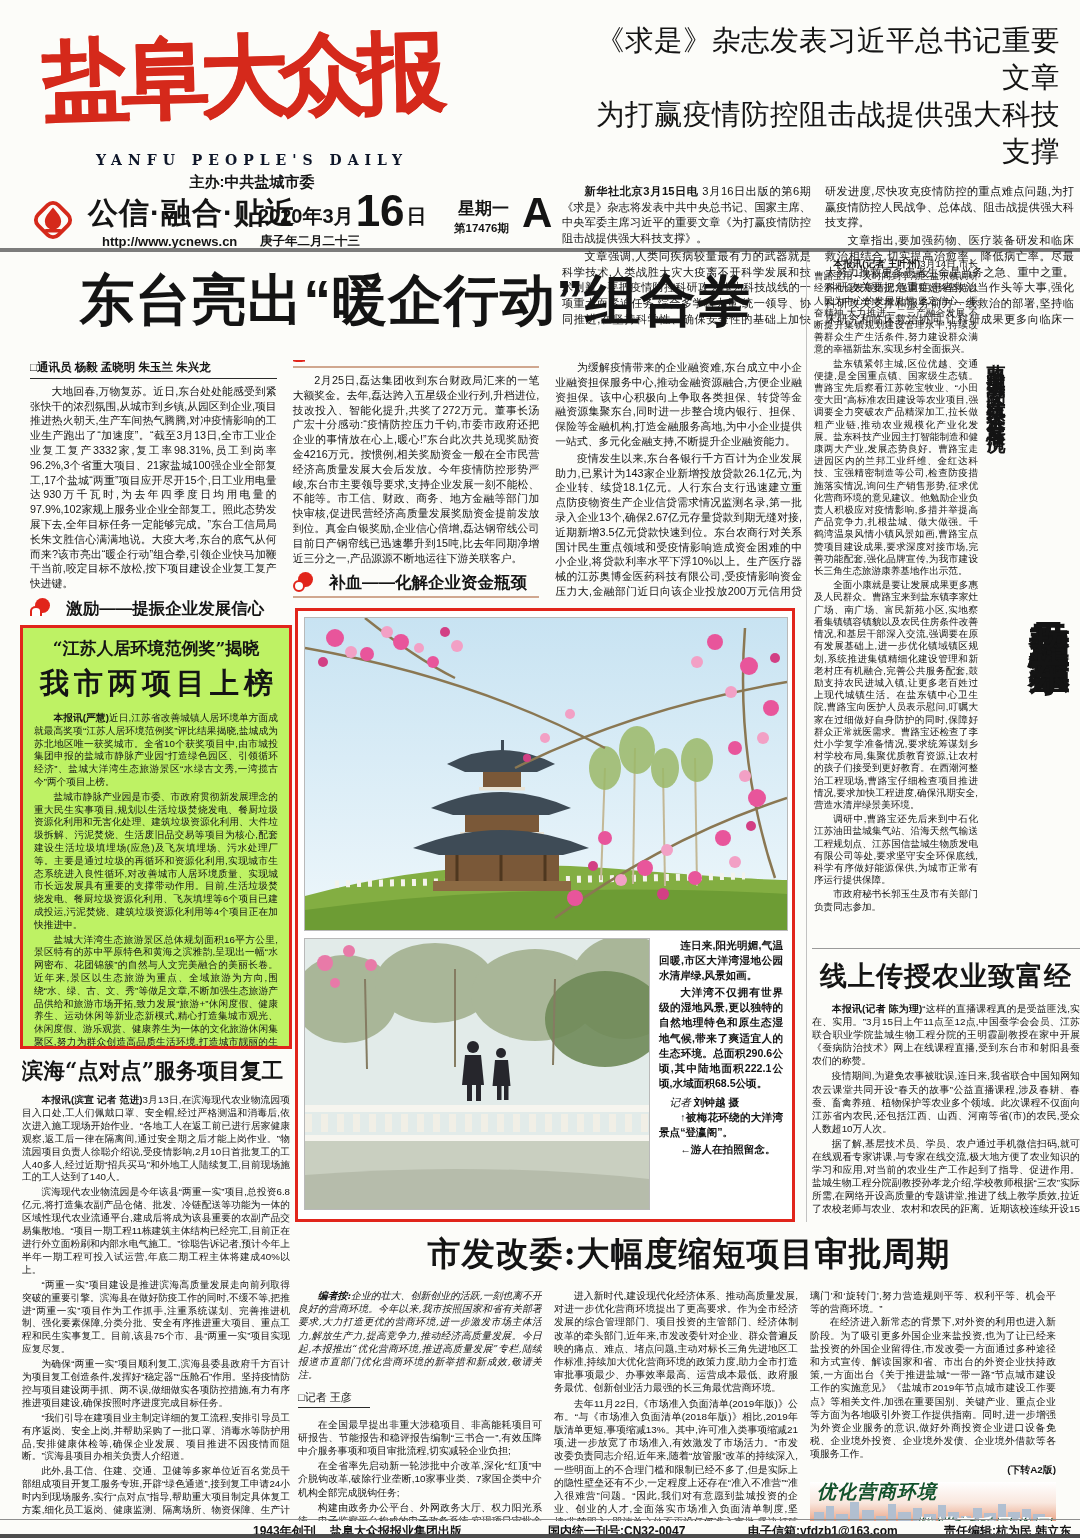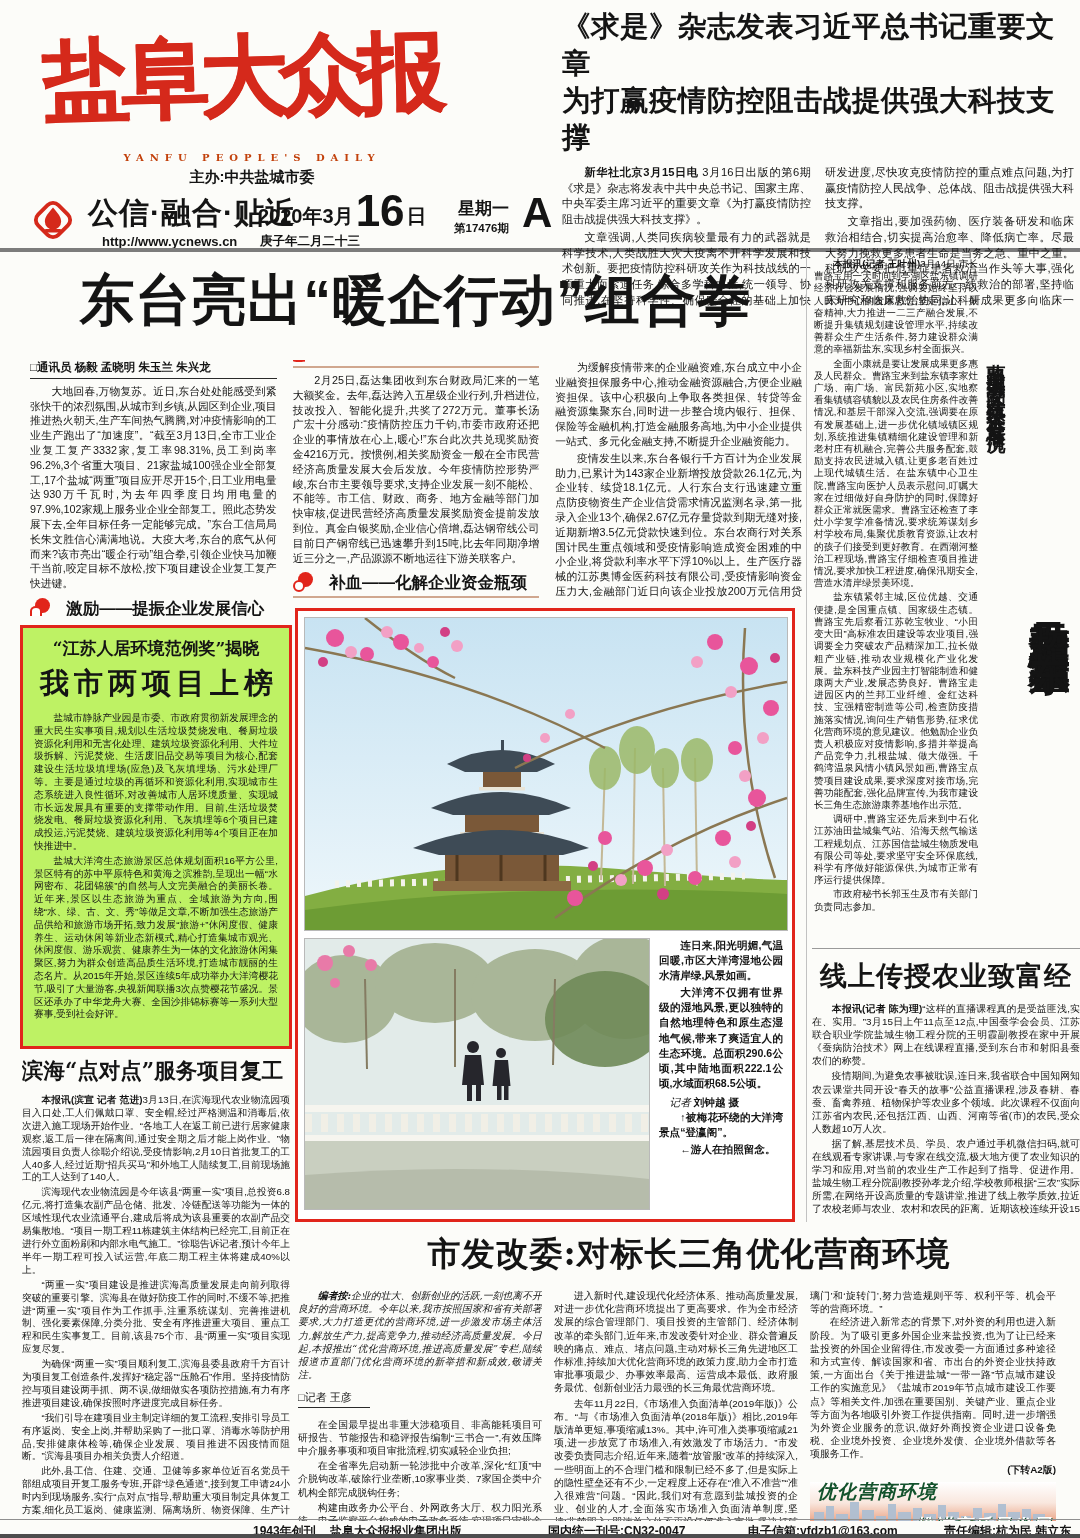--- a/index.html
+++ b/index.html
@@ -7,41 +7,41 @@
        font-family:"Liberation Sans",sans-serif;overflow:hidden}
   .jp{text-align:justify}
   p.ind{text-indent:2em;margin:0 0 2px}
   b{font-weight:700}
 
   
   #masthead{position:absolute;left:42px;top:0;width:420px}
   .calligraphy{font-family:"DejaVu Serif",serif;font-weight:900;font-size:88px;line-height:150px;
      color:#d5291b;letter-spacing:-9px;transform:rotate(-1.5deg);white-space:nowrap;
      text-shadow:1px 0 0 #d5291b,0 1px 0 #d5291b}
-  .mast-en{margin-top:2px;text-align:center;color:#c2410c;font-family:"DejaVu Serif",serif;
-     font-weight:700;font-size:10px;letter-spacing:6px}
+  .mast-en{margin-top:2px;text-align:center;color:#0f172a;font-family:"DejaVu Serif",serif;
+     font-weight:700;font-size:14px;letter-spacing:6px}
   .mast-org{margin-top:5px;text-align:center;font-weight:700;font-size:15px}
 
   
   #slogan-bar{position:absolute;left:30px;top:197px;width:560px;height:50px}
   #logo{position:absolute;left:0;top:0}
   .slogan{position:absolute;left:58px;top:-4px;font-size:30px;font-weight:900;letter-spacing:1px}
   .site-url{position:absolute;left:72px;top:37px;font-size:13px;font-weight:700}
   .date-main{position:absolute;left:228px;top:-6px;display:flex;align-items:flex-end;font-weight:700}
   .date-pre,.date-suf{font-size:20px;line-height:30px}
   .date-day{font-size:44px;line-height:40px;font-weight:900;margin:0 2px}
   .lunar{position:absolute;left:230px;top:36px;font-size:12.5px;font-weight:700}
   .weekday{position:absolute;left:428px;top:0;font-size:17px;font-weight:900}
   .issue{position:absolute;left:424px;top:24px;font-size:11.5px;font-weight:700}
   .edition{position:absolute;left:492px;top:-8px;font-size:42px;font-weight:700}
   #rule-top{position:absolute;left:0;top:248px;width:1080px;height:4px;background:#7c7c7c}
 
   
   #top-news{position:absolute;left:562px;top:8px;width:512px}
-  #top-news h1{margin:0;text-align:left;font-size:28.5px;line-height:37px;font-weight:700;letter-spacing:.5px}
+  #top-news h1{margin:14px;text-align:right;font-size:28.5px;line-height:37px;font-weight:400;letter-spacing:.5px}
   #top-news .tn-body{margin-top:9px;column-count:2;column-gap:14px;font-size:11.2px;line-height:15.7px;height:158px;overflow:hidden}
 
   
   #dt-headline{position:absolute;left:30px;top:264px;width:772px;text-align:center;
      font-size:55px;font-weight:900;letter-spacing:1px;white-space:nowrap}
   #dt-body{position:absolute;left:30px;top:360px;width:772px;height:256px;
      column-count:3;column-gap:16px;font-size:10.8px;line-height:14.8px;overflow:hidden}
   .byline{font-size:11.5px;font-weight:700;border-bottom:1px solid #2a2a2a;padding-bottom:3px;margin-bottom:5px}
   .sec{display:flex;align-items:center;border-bottom:2px solid #d0a78f;padding-bottom:4px;margin:7px 0 5px}
   .sec-icon{position:relative;width:20px;height:20px;flex:0 0 20px;margin-right:4px}
@@ -169,22 +169,22 @@
     <span class="sec-title">补血——化解企业资金瓶颈</span>
   </div>
   <p class="ind">为缓解疫情带来的企业融资难,东台成立中小企业融资担保服务中心,推动金融资源融合,方便企业融资担保。该中心积极向上争取各类担保、转贷等金融资源集聚东台,同时进一步整合境内银行、担保、保险等金融机构,打造金融服务高地,为中小企业提供一站式、多元化金融支持,不断提升企业融资能力。</p>
   <p class="ind">疫情发生以来,东台各银行千方百计为企业发展助力,已累计为143家企业新增投放贷款26.1亿元,为企业转、续贷18.1亿元。人行东台支行迅速建立重点防疫物资生产企业信贷需求情况监测名录,第一批录入企业13个,确保2.67亿元存量贷款到期无缝对接,近期新增3.5亿元贷款快速到位。东台农商行对关系国计民生重点领域和受疫情影响造成资金困难的中小企业,将贷款利率水平下浮10%以上。生产医疗器械的江苏奥博金医药科技有限公司,受疫情影响资金压力大,金融部门近日向该企业投放200万元信用贷款。企业负责人吴茜茜深有感触地说,虽然春寒料峭,但阳光依然灿烂。</p>
 
 </div>
 
 <div id="v-div1"></div>
 <div id="gz-article" class="jp">
   <p class="ind"><b>本报讯(记者 王叶州)</b><span>3月14日,市长曹路宝用一天时间到亭湖区盐东镇调研经济社会发展情况,强调要始终坚持以人民为中心的发展思想,坚定信心、振奋精神,大力推进一二三产融合发展,不断提升集镇规划建设管理水平,持续改善群众生产生活条件,努力建设群众满意的幸福新盐东,实现乡村全面振兴。</span></p>
+  <p class="ind">盐东镇紧邻主城,区位优越、交通便捷,是全国重点镇、国家级生态镇。曹路宝先后察看江苏乾宝牧业、“小田变大田”高标准农田建设等农业项目,强调要全力突破农产品精深加工,拉长做粗产业链,推动农业规模化产业化发展。盐东科技产业园主打智能制造和健康两大产业,发展态势良好。曹路宝走进园区内的兰邦工业纤维、金红达科技、宝强精密制造等公司,检查防疫措施落实情况,询问生产销售形势,征求优化营商环境的意见建议。他勉励企业负责人积极应对疫情影响,多措并举提高产品竞争力,扎根盐城、做大做强。千鹤湾温泉风情小镇风景如画,曹路宝点赞项目建设成果,要求深度对接市场,完善功能配套,强化品牌宣传,为我市建设长三角生态旅游康养基地作出示范。</p>
   <p class="ind">全面小康就是要让发展成果更多惠及人民群众。曹路宝来到盐东镇李家灶广场、南广场、富民新苑小区,实地察看集镇镇容镇貌以及农民住房条件改善情况,和基层干部深入交流,强调要在原有发展基础上,进一步优化镇域镇区规划,系统推进集镇精细化建设管理和新老村庄有机融合,完善公共服务配套,鼓励支持农民进城入镇,让更多老百姓过上现代城镇生活。在盐东镇中心卫生院,曹路宝向医护人员表示慰问,叮嘱大家在过细做好自身防护的同时,保障好群众正常就医需求。曹路宝还检查了李灶小学复学准备情况,要求统筹谋划乡村学校布局,集聚优质教育资源,让农村的孩子们接受到更好教育。在西潮河整治工程现场,曹路宝仔细检查项目推进情况,要求加快工程进度,确保汛期安全,营造水清岸绿景美环境。</p>
-  <p class="ind">盐东镇紧邻主城,区位优越、交通便捷,是全国重点镇、国家级生态镇。曹路宝先后察看江苏乾宝牧业、“小田变大田”高标准农田建设等农业项目,强调要全力突破农产品精深加工,拉长做粗产业链,推动农业规模化产业化发展。盐东科技产业园主打智能制造和健康两大产业,发展态势良好。曹路宝走进园区内的兰邦工业纤维、金红达科技、宝强精密制造等公司,检查防疫措施落实情况,询问生产销售形势,征求优化营商环境的意见建议。他勉励企业负责人积极应对疫情影响,多措并举提高产品竞争力,扎根盐城、做大做强。千鹤湾温泉风情小镇风景如画,曹路宝点赞项目建设成果,要求深度对接市场,完善功能配套,强化品牌宣传,为我市建设长三角生态旅游康养基地作出示范。</p>
   <p class="ind">调研中,曹路宝还先后来到中石化江苏油田盐城集气站、沿海天然气输送工程规划点、江苏国信盐城生物质发电有限公司等处,要求坚守安全环保底线,科学有序做好能源保供,为城市正常有序运行提供保障。</p>
   <p class="ind">市政府秘书长郭玉生及市有关部门负责同志参加。</p>
 </div>
 <div id="gz-subtitle">曹路宝调研亭湖区盐东镇经济社会发展情况</div>
 <div id="gz-headline">鼓足干劲奋力赶超 加快建设幸福盐东</div>
 
 <div id="rule-right"></div>
 <div id="online">
   <h2>线上传授农业致富经</h2>
   <div class="ol-body jp">
@@ -342,39 +342,40 @@
       <p class="ph-note">↑被梅花环绕的大洋湾景点“登瀛阁”。</p>
       <p>←游人在拍照留念。</p>
     </div>
   </div>
 </div>
 
 <div id="award-box">
   <div class="aw-kicker">“江苏人居环境范例奖”揭晓</div>
   <div class="aw-head">我市两项目上榜</div>
   <div class="aw-body jp">
+    <p class="ind"><b>本报讯(严慧)</b><span>近日,江苏省改善城镇人居环境单方面成就最高奖项“江苏人居环境范例奖”评比结果揭晓,盐城成为苏北地区唯一获奖城市。全省10个获奖项目中,由市城投集团申报的盐城市静脉产业园“打造绿色园区、引领循环经济”、盐城大洋湾生态旅游景区“水绿古文秀,一湾揽古今”两个项目上榜。</span></p>
     <p class="ind">盐城市静脉产业园是市委、市政府贯彻新发展理念的重大民生实事项目,规划以生活垃圾焚烧发电、餐厨垃圾资源化利用和无害化处理、建筑垃圾资源化利用、大件垃圾拆解、污泥焚烧、生活废旧品交易等项目为核心,配套建设生活垃圾填埋场(应急)及飞灰填埋场、污水处理厂等。主要是通过垃圾的再循环和资源化利用,实现城市生态系统进入良性循环,对改善城市人居环境质量、实现城市长远发展具有重要的支撑带动作用。目前,生活垃圾焚烧发电、餐厨垃圾资源化利用、飞灰填埋等6个项目已建成投运,污泥焚烧、建筑垃圾资源化利用等4个项目正在加快推进中。</p>
     <p class="ind">盐城大洋湾生态旅游景区总体规划面积16平方公里,景区特有的苏中平原特色和黄海之滨雅韵,呈现出一幅“水网密布、花团锦簇”的自然与人文完美融合的美丽长卷。近年来,景区以生态旅游为重点、全域旅游为方向,围绕“水、绿、古、文、秀”等做足文章,不断加强生态旅游产品供给和旅游市场开拓,致力发展“旅游+”休闲度假、健康养生、运动休闲等新业态新模式,精心打造集城市观光、休闲度假、游乐观赏、健康养生为一体的文化旅游休闲集聚区,努力为群众创造高品质生活环境,打造城市靓丽的生态名片。从2015年开始,景区连续5年成功举办大洋湾樱花节,吸引了大量游客,央视新闻联播3次点赞樱花节盛况。景区还承办了中华龙舟大赛、全国沙排锦标赛等一系列大型赛事,受到社会好评。</p>
   </div>
 </div>
 
 <div id="binhai">
   <h2>滨海“点对点”服务项目复工</h2>
   <div class="bh-body jp">
     <p class="ind"><b>本报讯(滨宣 记者 范进)</b><span>3月13日,在滨海现代农业物流园项目入口处,工人们佩戴口罩、安全帽,经过严格测温和消毒后,依次进入施工现场开始作业。“各地工人在返工前已进行居家健康观察,返工后一律在隔离间,通过安全期之后才能上岗作业。”物流园项目负责人徐聪介绍说,受疫情影响,2月10日首批复工的工人40多人,经过近期“招兵买马”和外地工人陆续复工,目前现场施工的工人达到了140人。</span></p>
     <p class="ind">滨海现代农业物流园是今年该县“两重一实”项目,总投资6.8亿元,将打造集农副产品仓储、批发、冷链配送等功能为一体的区域性现代农业流通平台,建成后将成为该县重要的农副产品交易集散地。“项目一期工程11栋建筑主体结构已经完工,目前正在进行外立面粉刷和内部水电气施工。”徐聪告诉记者,预计今年上半年一期工程可投入试运营,年底二期工程主体将建成40%以上。</p>
     <p class="ind">“两重一实”项目建设是推进滨海高质量发展走向前列取得突破的重要引擎。滨海县在做好防疫工作的同时,不缓不等,把推进“两重一实”项目作为工作抓手,注重系统谋划、完善推进机制、强化要素保障,分类分批、安全有序推进重大项目、重点工程和民生实事复工。目前,该县75个市、县“两重一实”项目实现应复尽复。</p>
     <p class="ind">为确保“两重一实”项目顺利复工,滨海县委县政府千方百计为项目复工创造条件,发挥好“稳定器”“压舱石”作用。坚持疫情防控与项目建设两手抓、两不误,做细做实各项防控措施,有力有序推进项目建设,确保按照时序进度完成目标任务。</p>
     <p class="ind">“我们引导在建项目业主制定详细的复工流程,安排引导员工有序返岗、安全上岗,并帮助采购了一批口罩、消毒水等防护用品,安排健康体检等,确保企业发展、项目推进不因疫情而阻断。”滨海县项目办相关负责人介绍道。</p>
     <p class="ind">此外,县工信、住建、交通、卫健等多家单位近百名党员干部组成项目开复工服务专班,开辟“绿色通道”,接到复工申请24小时内到现场服务,实行“点对点”指导,帮助重大项目制定具体复工方案,细化员工返岗、健康监测、隔离场所、物资保障、生产计划等安排,保障项目复工安全可控。</p>
   </div>
 </div>
 
 <div id="fgw">
-  <h2>市发改委:对标长三角优化营商环境</h2>
+  <h2>市发改委:大幅度缩短项目审批周期</h2>
   <div class="fgw-cols">
     <div class="fgw-col jp">
       <p class="ed-note"><b>编者按:</b><span>企业的壮大、创新创业的活跃,一刻也离不开良好的营商环境。今年以来,我市按照国家和省有关部署要求,大力打造更优的营商环境,进一步激发市场主体活力,解放生产力,提高竞争力,推动经济高质量发展。今日起,本报推出“优化营商环境,推进高质量发展”专栏,陆续报道市直部门优化营商环境的新举措和新成效,敬请关注。</span></p>
       <span class="fgw-byline">□记者 王彦</span>
       <p class="ind">在全国最早提出非重大涉稳项目、非高能耗项目可研报告、节能报告和稳评报告编制“三书合一”,有效压降中介服务事项和项目审批流程,切实减轻企业负担;</p>
       <p class="ind">在全省率先启动新一轮涉批中介改革,深化“红顶”中介脱钩改革,破除行业垄断,10家事业类、7家国企类中介机构全部完成脱钩任务;</p>
       <p class="ind">构建由政务办公平台、外网政务大厅、权力阳光系统、电子监察平台构成的电子政务系统,实现项目审批全程信息化管理,大幅度缩短项目审批周期……</p>
     </div>
     <div class="fgw-col jp">
       <p class="ind">进入新时代,建设现代化经济体系、推动高质量发展,对进一步优化营商环境提出了更高要求。作为全市经济发展的综合管理部门、项目投资的主管部门、经济体制改革的牵头部门,近年来,市发改委针对企业、群众普遍反映的痛点、难点、堵点问题,主动对标长三角先进地区工作标准,持续加大优化营商环境的政策力度,助力全市打造审批事项最少、办事效率最高、运营成本最低、政府服务最优、创新创业活力最强的长三角最优营商环境。</p>

